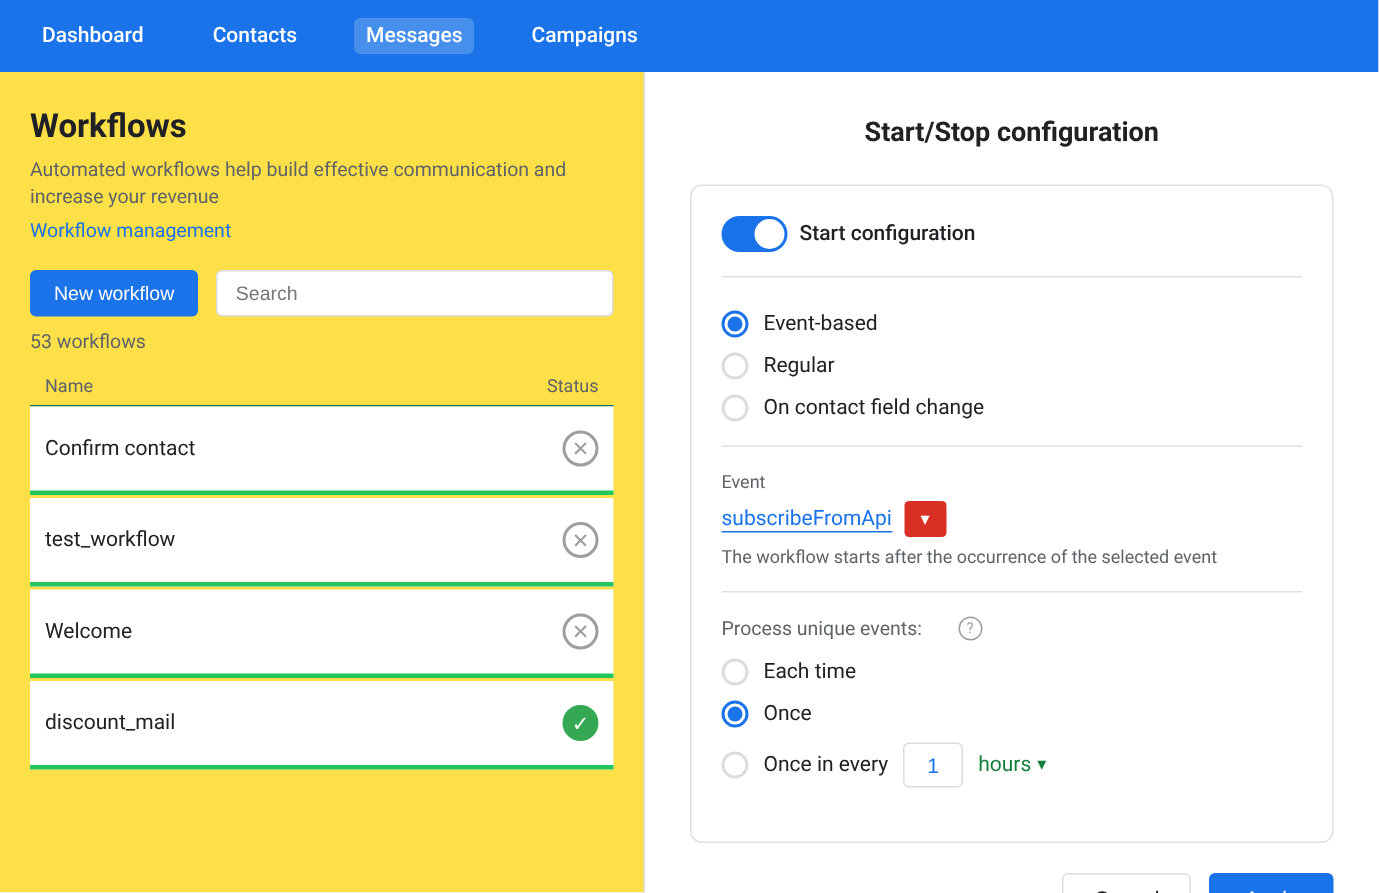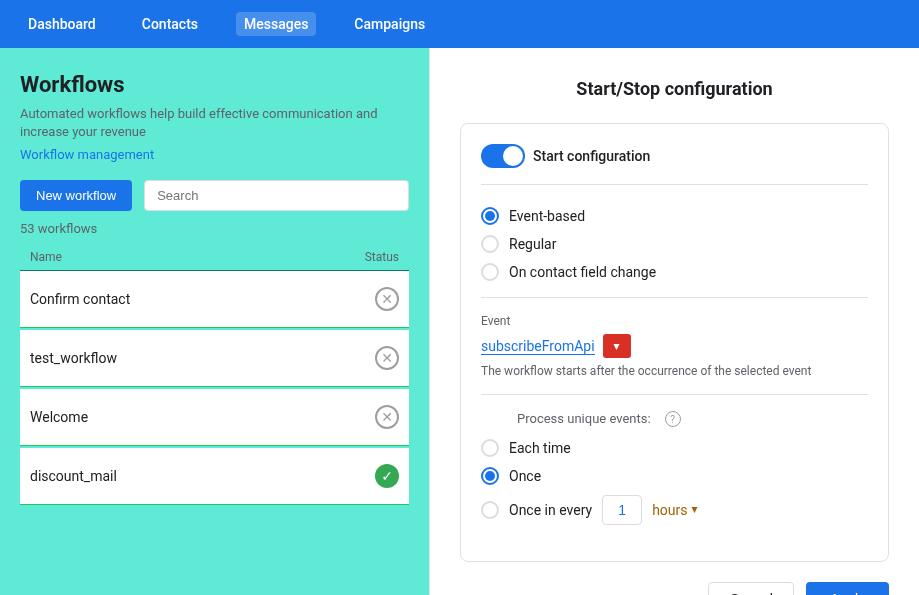--- a/index.html
+++ b/index.html
@@ -30,21 +30,21 @@
     
     .main-content {
       display: flex;
       flex: 1;
       overflow: hidden;
     }
 
     
     .left-panel {
       width: 430px;
-      background: #5eead4;
+      background: #fde047;
       padding: 24px 20px;
       flex-shrink: 0;
       border-right: 1px solid #e0e0e0;
       overflow-y: auto;
     }
     .left-panel h1 {
       font-size: 22px;
       font-weight: 700;
       color: #202124;
       margin-bottom: 8px;
@@ -101,21 +101,21 @@
       padding: 6px 10px;
       font-size: 12px;
       color: #5f6368;
       border-bottom: 1px solid #0f766e;
     }
     .workflow-row {
       display: flex;
       justify-content: space-between;
       align-items: center;
       padding: 16px 10px;
-      border-bottom: 1px solid #22c55e;
+      border-bottom: 3px solid #22c55e;
       background: white;
       margin-bottom: 2px;
     }
     .workflow-name {
       font-size: 14px;
       color: #202124;
     }
     .status-icon-disabled {
       width: 24px;
       height: 24px;
@@ -274,23 +274,23 @@
       font-size: 12px;
       color: #5f6368;
     }
 
     
     .process-section {
       padding: 16px 0;
     }
     .process-label-row {
       display: flex;
-      gap: 14px;
+      align-items: center;
+      gap: 24px;
       margin-bottom: 12px;
-      margin-left: 36px;
     }
     .process-label {
       font-size: 13px;
       color: #5f6368;
     }
     .help-icon {
       width: 16px;
       height: 16px;
       border-radius: 50%;
       border: 1.5px solid #9e9e9e;
@@ -313,21 +313,21 @@
       border-radius: 4px;
       text-align: center;
       font-size: 14px;
       color: #1a73e8;
       outline: none;
     }
     .hours-select {
       display: flex;
       gap: 0;
       font-size: 14px;
-      color: #a16207;
+      color: #15803d;
       cursor: pointer;
     }
 
     
     .footer-buttons {
       display: flex;
       justify-content: flex-end;
       gap: 12px;
       margin-top: 10px;
     }

